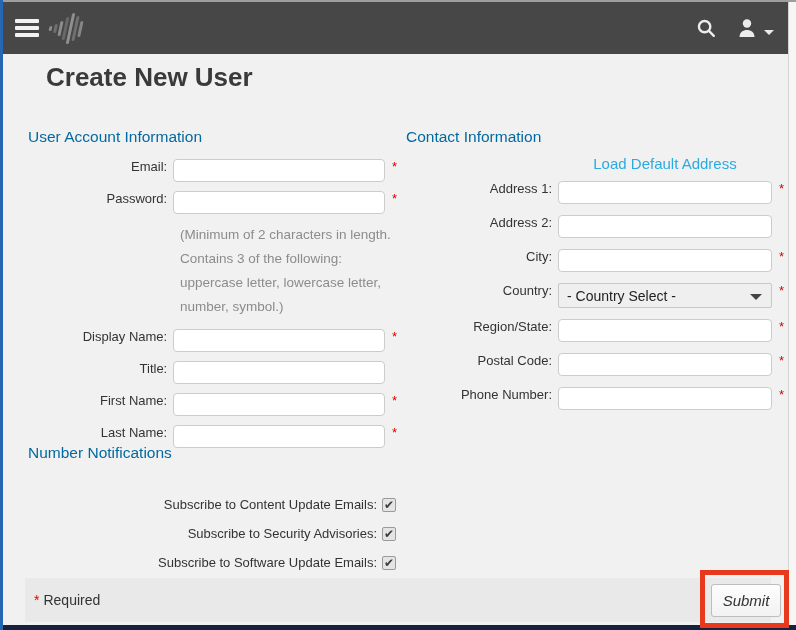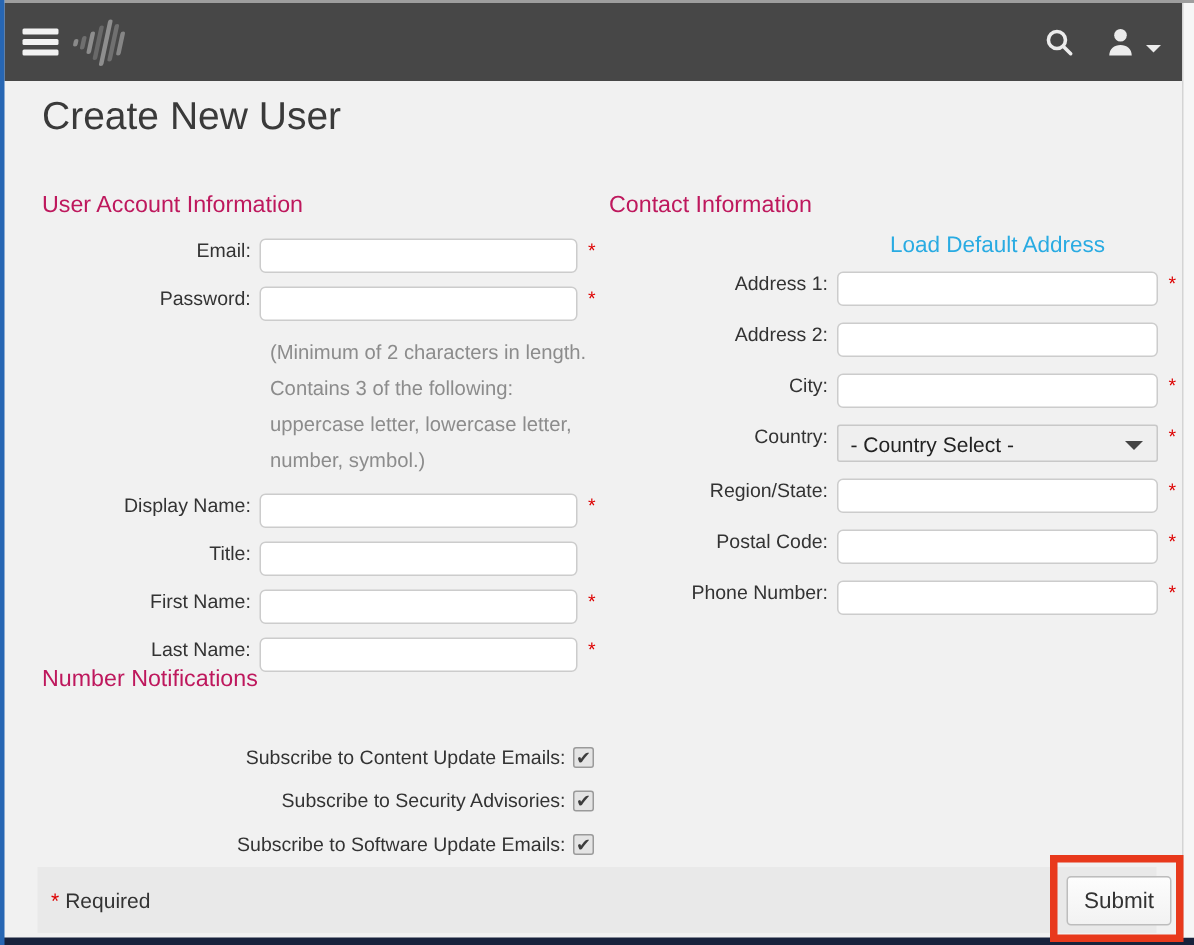--- a/index.html
+++ b/index.html
@@ -36,22 +36,22 @@
   .logo-wave i:nth-child(4){height:23px; background:#696969;}
   .logo-wave i:nth-child(5){height:31px; background:#8f8f8f;}
   .logo-wave i:nth-child(6){height:25px; background:#707070;}
   .logo-wave i:nth-child(7){height:16px; background:#868686;}
   .brand { color:#fff; font-size:16px; font-weight:bold; letter-spacing:0.6px; margin-left:4px; }
   .nav-right { margin-left:auto; display:flex; align-items:center; gap:18px; margin-right:14px; }
   .nav-icon { display:flex; align-items:center; cursor:pointer; }
   .caret-down { width:0; height:0; border-left:5px solid transparent; border-right:5px solid transparent; border-top:5px solid #ececec; margin-left:5px; margin-top:8px; }
 
   
-  .page-title { position:absolute; left:28px; top:62px; font-size:26px; font-weight:400; color:#3a3a3a; }
-  .sec-heading { position:absolute; font-size:15.5px; color:#be185d; }
+  .page-title { position:absolute; left:46px; top:62px; font-size:26px; font-weight:700; color:#3a3a3a; }
+  .sec-heading { position:absolute; font-size:15.5px; color:#0369a1; }
   #h-account { left:28px; top:128px; }
   #h-contact { left:406px; top:128px; }
   #h-notif   { left:28px; top:444px; }
 
   
   .left-col  { position:absolute; left:0;   top:159px; width:400px; }
   .right-col { position:absolute; left:400px; top:155px; width:390px; }
   .frow { display:flex; margin-bottom:9px; }
   .right-col .frow { margin-bottom:11px; }
   .flabel { font-size:13px; color:#333; text-align:right; padding-right:6px; }
@@ -87,21 +87,21 @@
   
   .footer {
     position:absolute; left:25px; width:746px; top:578px; height:44px;
     background:#e9e9e9; display:flex; align-items:center; z-index:2;
   }
   .required-note { margin-left:9px; font-size:14px; color:#333; }
   .required-note .req-star { color:#dd0000; margin-right:4px; }
   .submit-btn {
     position:absolute; left:711px; top:584px; width:70px; height:33px; z-index:6;
     background:linear-gradient(#fdfdfd,#f2f2f2); border:1px solid #bdbdbd; border-radius:3px;
-    font-family:"Liberation Sans",sans-serif; font-size:15px; color:#333; cursor:pointer;
+    font-family:"Liberation Sans",sans-serif; font-size:15px; color:#333; cursor:pointer;font-style:italic;
   }
   .submit-highlight {
     position:absolute; left:700px; top:570px; width:89px; height:58px;
     border:5px solid #e8391c; z-index:7; pointer-events:none;
   }
 </style>
 </head>
 <body>
 
 <div class="window">

